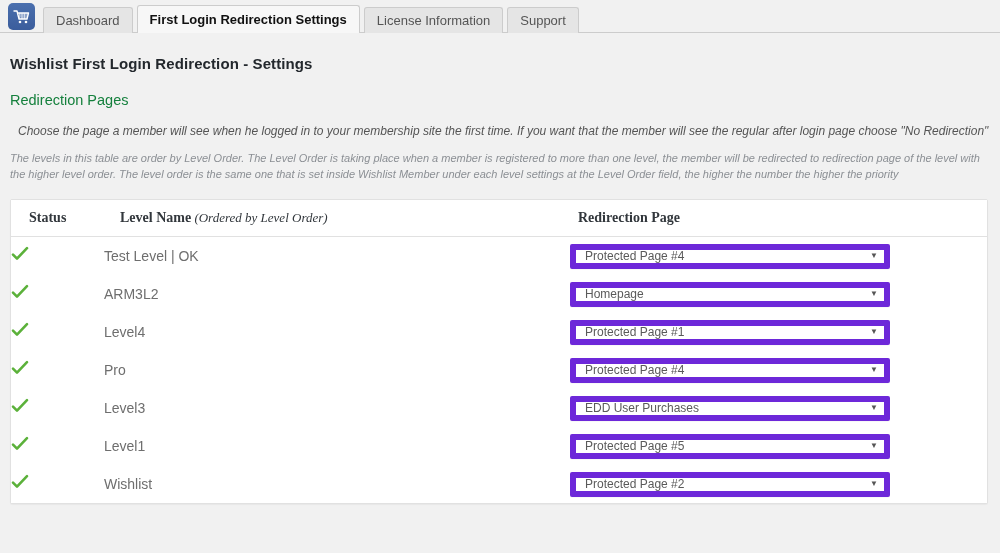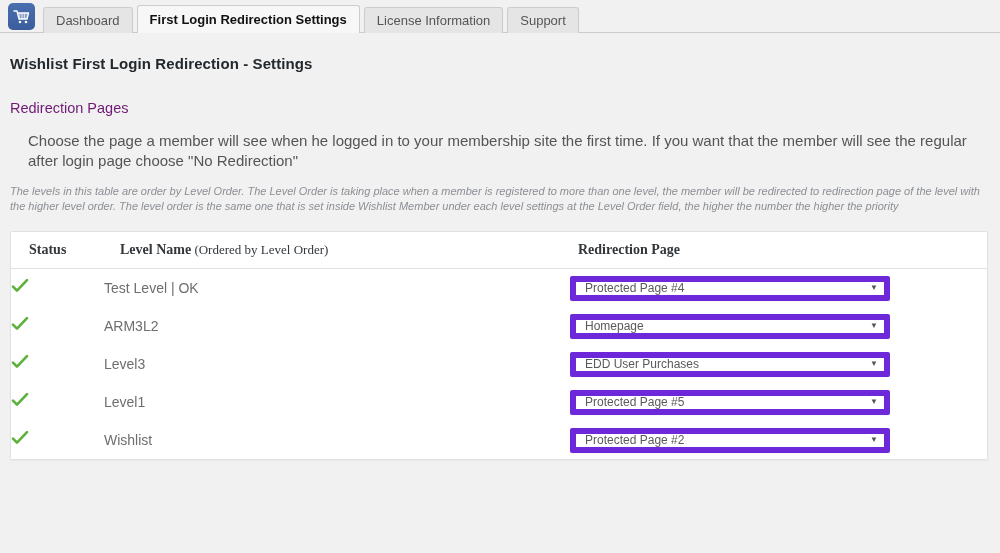--- a/index.html
+++ b/index.html
@@ -76,28 +76,29 @@
   .page-title {
     font-size: 15px;
     font-weight: bold;
     color: #23282d;
     margin: 22px 0 0 0;
     letter-spacing: .1px;
   }
   .section-title {
     font-size: 14.5px;
     font-weight: normal;
-    color: #701a75;
-    margin: 28px 0 0 0;
+    color: #15803d;
+    margin: 20px 0 0 0;
   }
   .desc {
-    font-size: 15px;
+    font-size: 12px;
     color: #555;
-    margin: 15px 0 0 18px;
+    margin: 15px 0 0 8px;
     line-height: 1.35;
+    font-style: italic;
   }
   .note {
     font-size: 11px;
     font-style: italic;
     color: #8b8f94;
     margin: 12px 0 0 0;
     line-height: 1.45;
     max-width: 990px;
   }
 
@@ -125,20 +126,21 @@
     padding: 10px 0 10px 16px;
     border-bottom: 1px solid #e1e1e1;
     background: #fff;
   }
   th.col-status { width: 75px; padding-left: 18px !important; }
   th.col-level  { width: 450px; }
   th.col-redir  { width: auto; padding-left: 8px !important; }
   .th-sub {
     font-weight: normal;
     font-size: 13px;
+    font-style: italic;
   }
 
   table.levels tbody td {
     padding: 0;
     height: 38px;
     vertical-align: middle;
     background: #fff;
   }
   td.c-status { padding-left: 18px; }
   td.c-level {
@@ -264,21 +266,53 @@
           </td>
           <td class="c-level">ARM3L2</td>
           <td class="c-redir">
             <div class="sel">
               <span class="val">Homepage</span>
               <span class="arrow">▼</span>
             </div>
           </td>
         </tr>
 
-
+        <tr>
+          <td class="c-status">
+            <span class="check">
+              <svg width="18" height="16" viewBox="0 0 18 16">
+                  <path d="M2 8.6 L6 12.6 L16 2.2" fill="none" stroke="#5bb13a" stroke-width="2.6" stroke-linecap="round" stroke-linejoin="round"></path>
+                </svg>
+            </span>
+          </td>
+          <td class="c-level">Level4</td>
+          <td class="c-redir">
+            <div class="sel">
+              <span class="val">Protected Page #1</span>
+              <span class="arrow">▼</span>
+            </div>
+          </td>
+        </tr>
+
+        <tr>
+          <td class="c-status">
+            <span class="check">
+              <svg width="18" height="16" viewBox="0 0 18 16">
+                  <path d="M2 8.6 L6 12.6 L16 2.2" fill="none" stroke="#5bb13a" stroke-width="2.6" stroke-linecap="round" stroke-linejoin="round"></path>
+                </svg>
+            </span>
+          </td>
+          <td class="c-level">Pro</td>
+          <td class="c-redir">
+            <div class="sel">
+              <span class="val">Protected Page #4</span>
+              <span class="arrow">▼</span>
+            </div>
+          </td>
+        </tr>
 
         <tr>
           <td class="c-status">
             <span class="check">
               <svg width="18" height="16" viewBox="0 0 18 16">
                   <path d="M2 8.6 L6 12.6 L16 2.2" fill="none" stroke="#5bb13a" stroke-width="2.6" stroke-linecap="round" stroke-linejoin="round"></path>
                 </svg>
             </span>
           </td>
           <td class="c-level">Level3</td>

